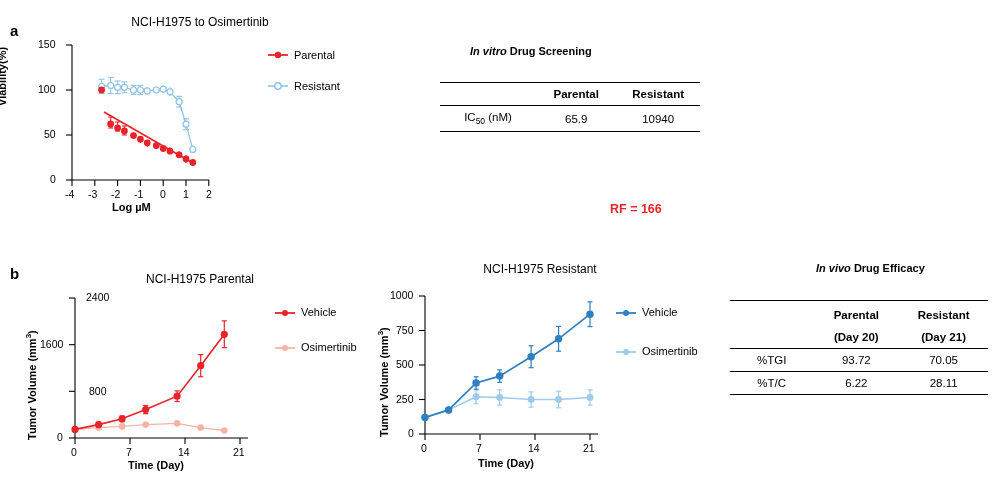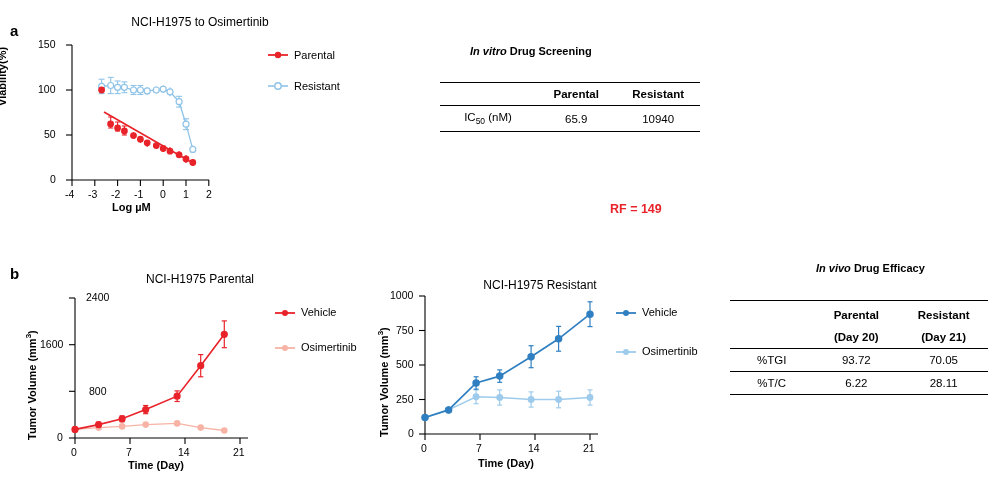--- a/index.html
+++ b/index.html
@@ -232,26 +232,26 @@
     <th style="width:78px;">Resistant</th>
   </tr>
   <tr class="rule-thin">
     <td class="rowlabel"><span>IC</span><span class="sub">50</span><span> (nM)</span></td>
     <td>65.9</td>
     <td>10940</td>
   </tr>
 </tbody>
   </table>
 
-<div class="rf" style="left:610px;top:202px;">RF = 149</div>
+<div class="rf" style="left:610px;top:202px;">RF = 166</div>
 
 <div class="panel-letter" style="left:10px;top:265px;">b</div>
 
 <div class="fig-title" style="left:110px;top:272px;width:180px;">NCI-H1975 Parental</div>
-<div class="fig-title" style="left:450px;top:262px;width:180px;margin-top:16px;">NCI-H1975 Resistant</div>
+<div class="fig-title" style="left:450px;top:262px;width:180px;">NCI-H1975 Resistant</div>
 
 <svg style="left:0px;top:0px;width:420px;height:479px;">
   <line x1="75" y1="298" x2="75" y2="438" stroke="#000" stroke-width="1.1"></line>
   <line x1="75" y1="438" x2="248" y2="438" stroke="#000" stroke-width="1.1"></line>
 
   <line x1="69" y1="438" x2="75" y2="438" stroke="#000" stroke-width="1.1"></line>
   <line x1="69" y1="391.3" x2="75" y2="391.3" stroke="#000" stroke-width="1.1"></line>
   <line x1="69" y1="344.7" x2="75" y2="344.7" stroke="#000" stroke-width="1.1"></line>
   <line x1="69" y1="298" x2="75" y2="298" stroke="#000" stroke-width="1.1"></line>
 

